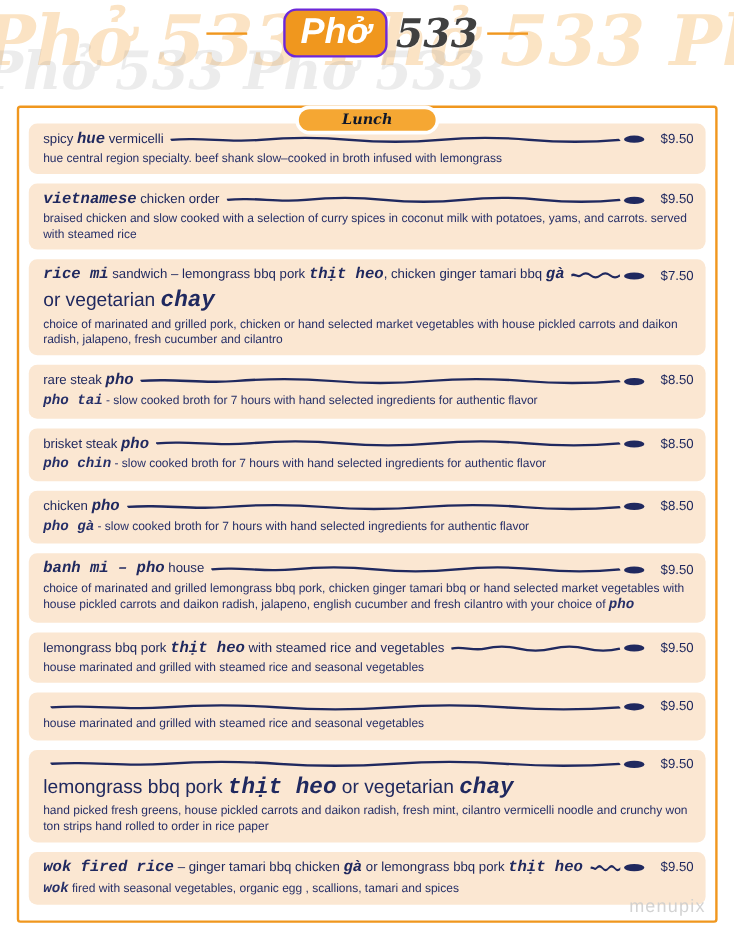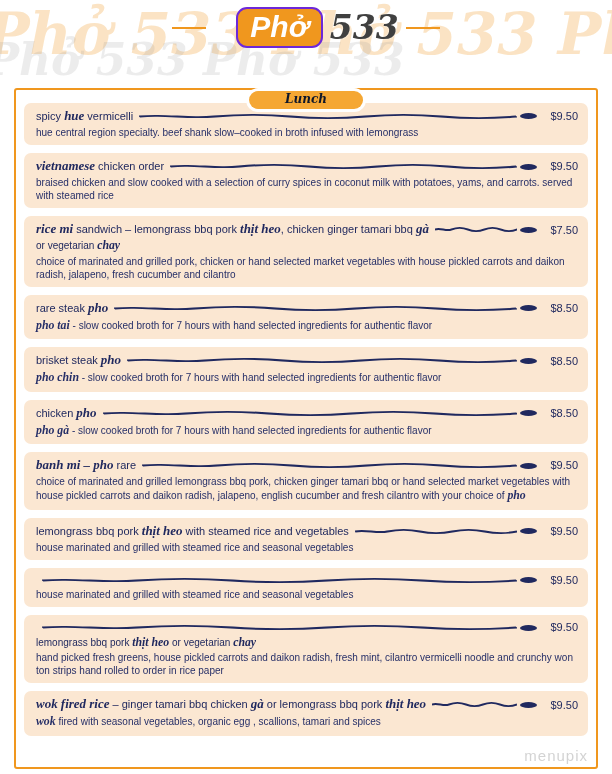--- a/index.html
+++ b/index.html
@@ -38,23 +38,23 @@
 
   
   .frame{ position:absolute; left:14px; right:14px; top:88px; bottom:5px; z-index:1;
           border:2px solid #f0971e; border-radius:3px; background:#ffffff;
           padding:13px 8px 8px; display:flex; flex-direction:column; gap:8px; overflow:hidden; }
 
   .band{ background:#fbe7d2; border-radius:7px; padding:5px 10px 6px 12px;
          color:#20295f; flex:0 0 auto; }
   .trow{ display:flex; align-items:center; font-size:11px; line-height:1.3; color:#20295f; }
   .ttl{ white-space:nowrap; }
-  .t2{ font-size:10px; line-height:1.3; }
+  .t2{ font-size:16px; line-height:1.3; }
   .t2:empty{ display:none; }
-  .script{ font-family:Liberation Serif, serif; font-style:italic; font-weight:bold; font-size:1.18em; }
+  .script{ font-family:Liberation Mono, monospace; font-style:italic; font-weight:bold; font-size:1.18em; }
   .wave{ flex:1 1 20px; min-width:10px; height:7px; margin:0 3px 0 6px; }
   .wave path{ fill:none; stroke:#20295f; stroke-width:2.2; }
   .dot{ flex:0 0 auto; width:17px; height:6px; border-radius:50%; background:#20295f; margin-right:3px; }
   .price{ flex:0 0 auto; min-width:38px; text-align:right; font-weight:normal; font-size:11px; color:#20295f; }
   .desc{ font-size:10px; line-height:1.32; color:#262f68; margin-top:1px; }
 </style>
 </head>
 <body>
 
 <div class="page">
@@ -146,21 +146,21 @@
           </svg>
         <span class="dot"></span>
         <span class="price">$8.50</span>
       </div>
 
       <div class="desc"><span class="script">pho gà</span><span> - slow cooked broth for 7 hours with hand selected ingredients for authentic flavor</span></div>
     </section>
 
     <section class="band">
       <div class="trow">
-        <span class="ttl"><span class="script">banh mi – pho</span><span> rare</span></span>
+        <span class="ttl"><span class="script">banh mi – pho</span><span> house</span></span>
         <svg class="wave" viewBox="0 0 120 8" preserveAspectRatio="none" aria-hidden="true">
             <path d="M0 4 C8 1.5 16 6.5 24 4 S40 1.5 48 4 S64 6.5 72 4 S88 1.5 96 4 S112 6.5 120 4"></path>
           </svg>
         <span class="dot"></span>
         <span class="price">$9.50</span>
       </div>
 
       <div class="desc"><span>choice of marinated and grilled lemongrass bbq pork, chicken ginger tamari bbq or hand selected market vegetables with house pickled carrots and daikon radish, jalapeno, english cucumber and fresh cilantro with your choice of </span><span class="script">pho</span></div>
     </section>
 

